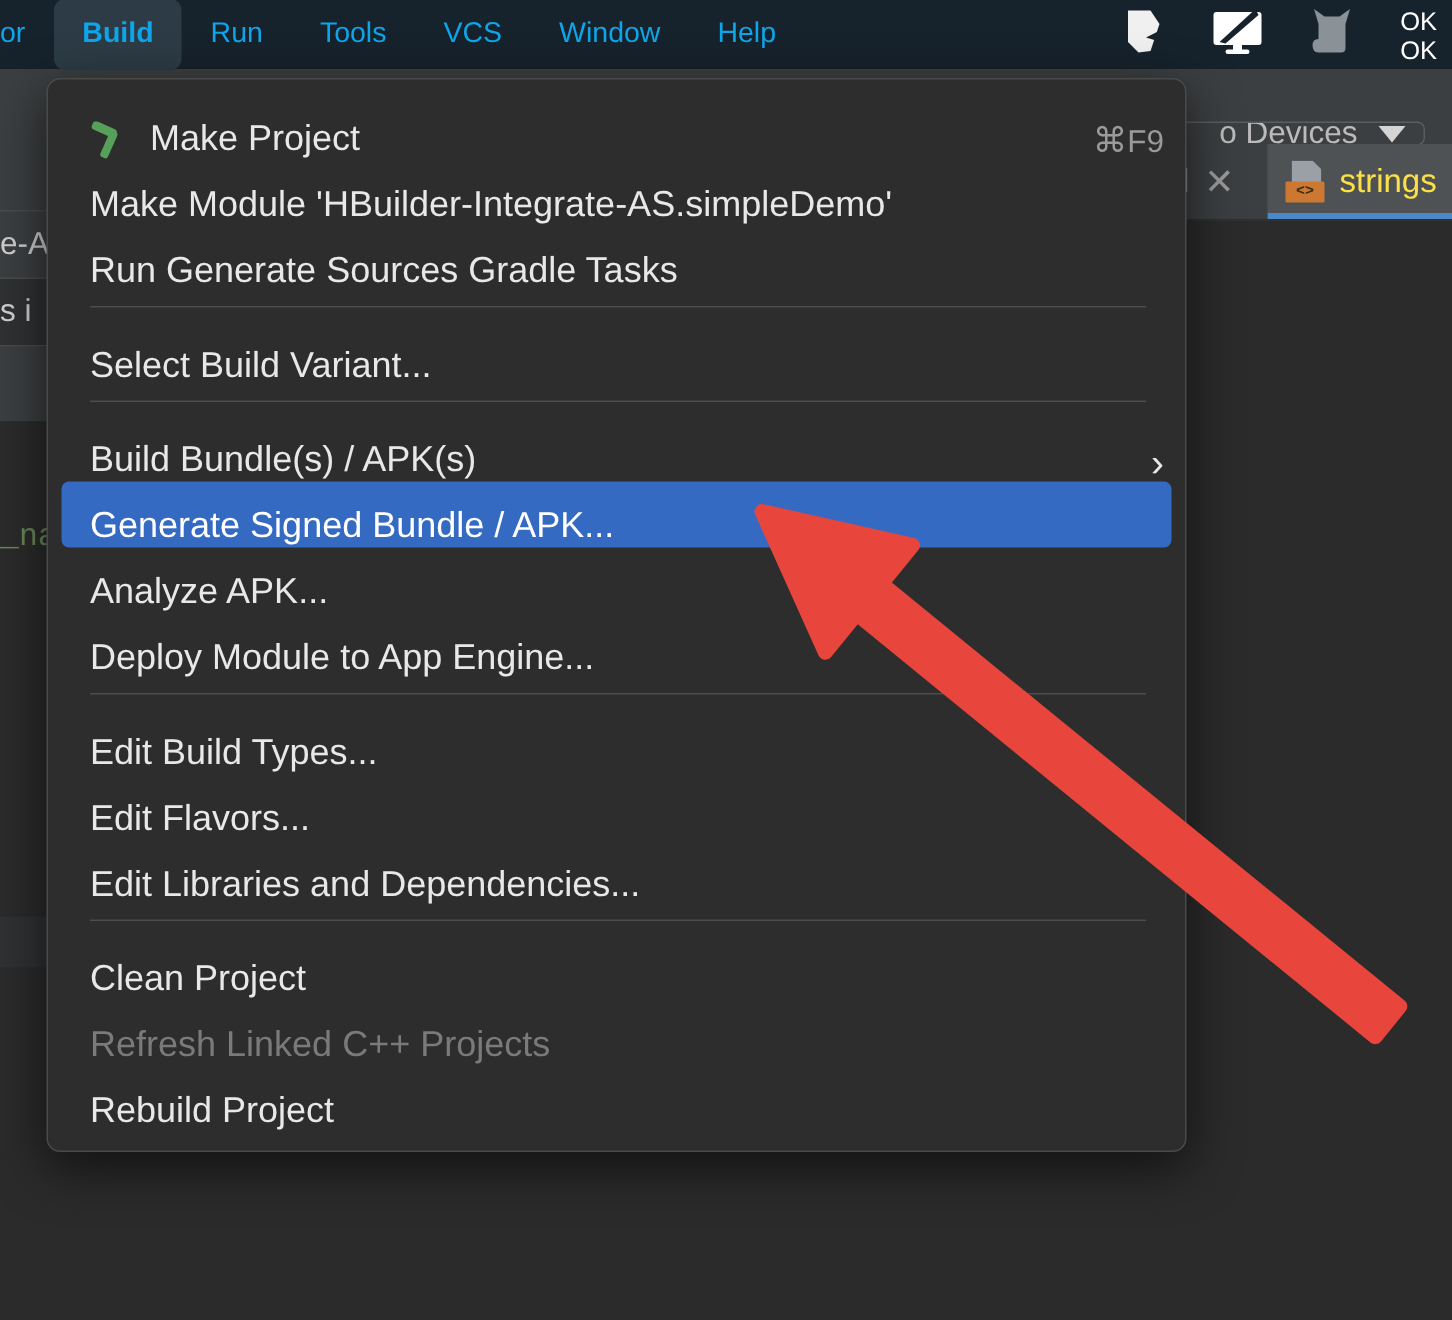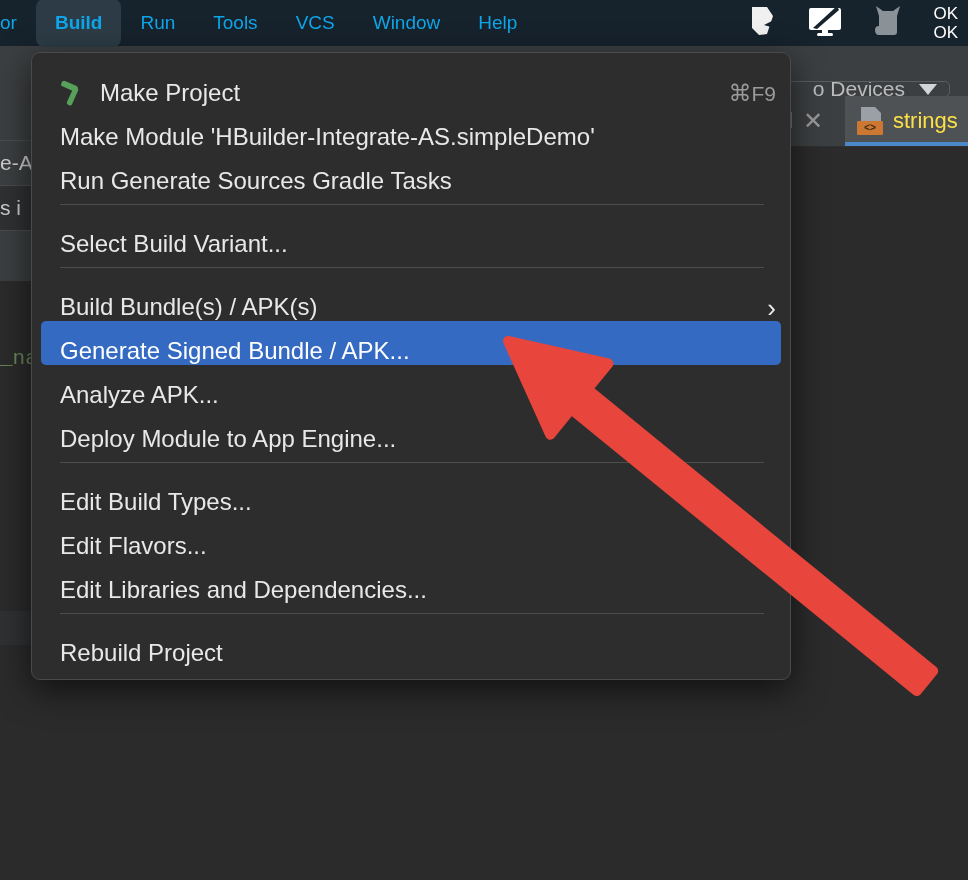--- a/index.html
+++ b/index.html
@@ -383,20 +383,26 @@
       <span class="mi-label">Edit Build Types...</span>
     </div>
     <div class="menu-item">
       <span class="mi-label">Edit Flavors...</span>
     </div>
     <div class="menu-item">
       <span class="mi-label">Edit Libraries and Dependencies...</span>
     </div>
     <div class="sep"></div>
     <div class="menu-item">
+      <span class="mi-label">Clean Project</span>
+    </div>
+    <div class="menu-item disabled">
+      <span class="mi-label">Refresh Linked C++ Projects</span>
+    </div>
+    <div class="menu-item">
       <span class="mi-label">Rebuild Project</span>
     </div>
   </div>
 
 <svg id="arrow-annotation" viewBox="0 0 968 880">
   <g id="arrow-group">
       <polygon points="508.0,341.0 550.2,434.8 571.1,409.2 916.8,691.1 933.2,670.9 587.5,389.1 608.4,363.5" fill="#e8453c" stroke="#e8453c" stroke-width="10" stroke-linejoin="round"></polygon>
     </g>
 </svg>
 

